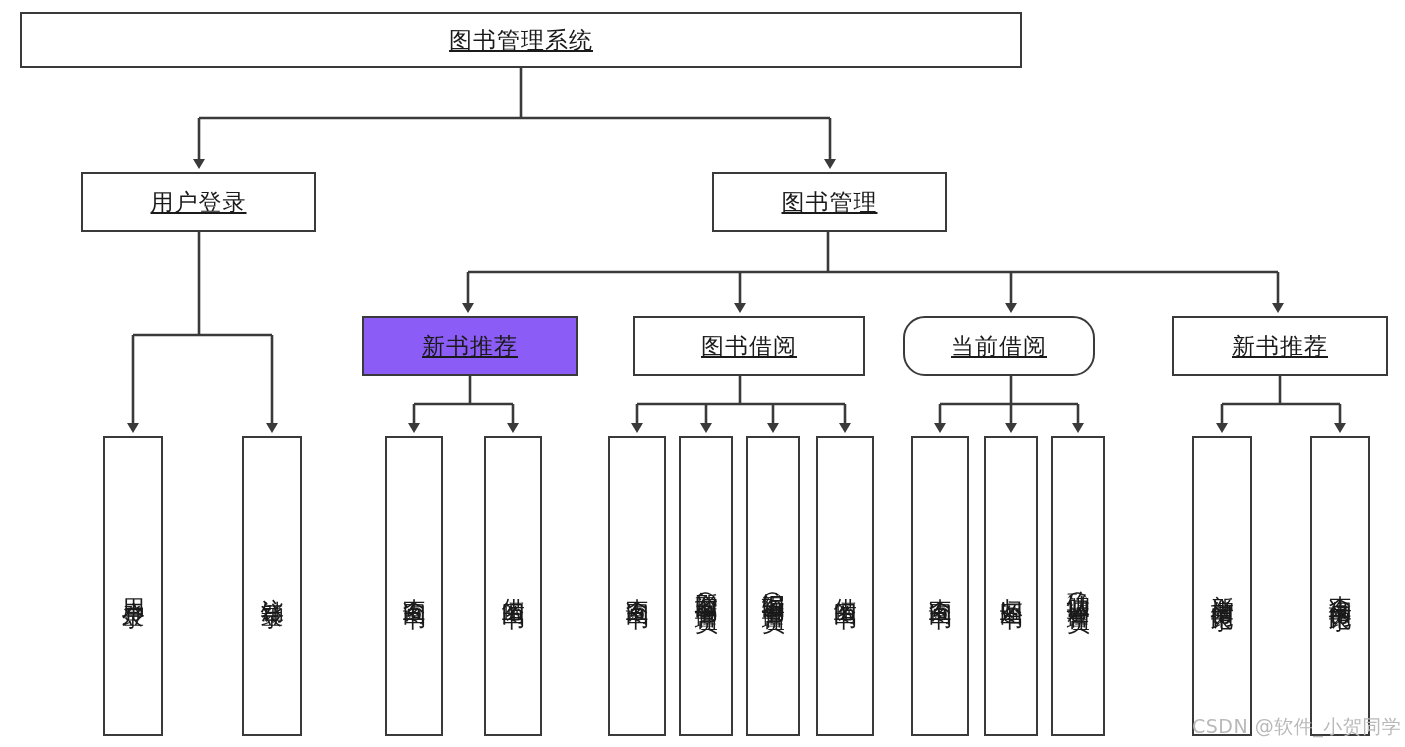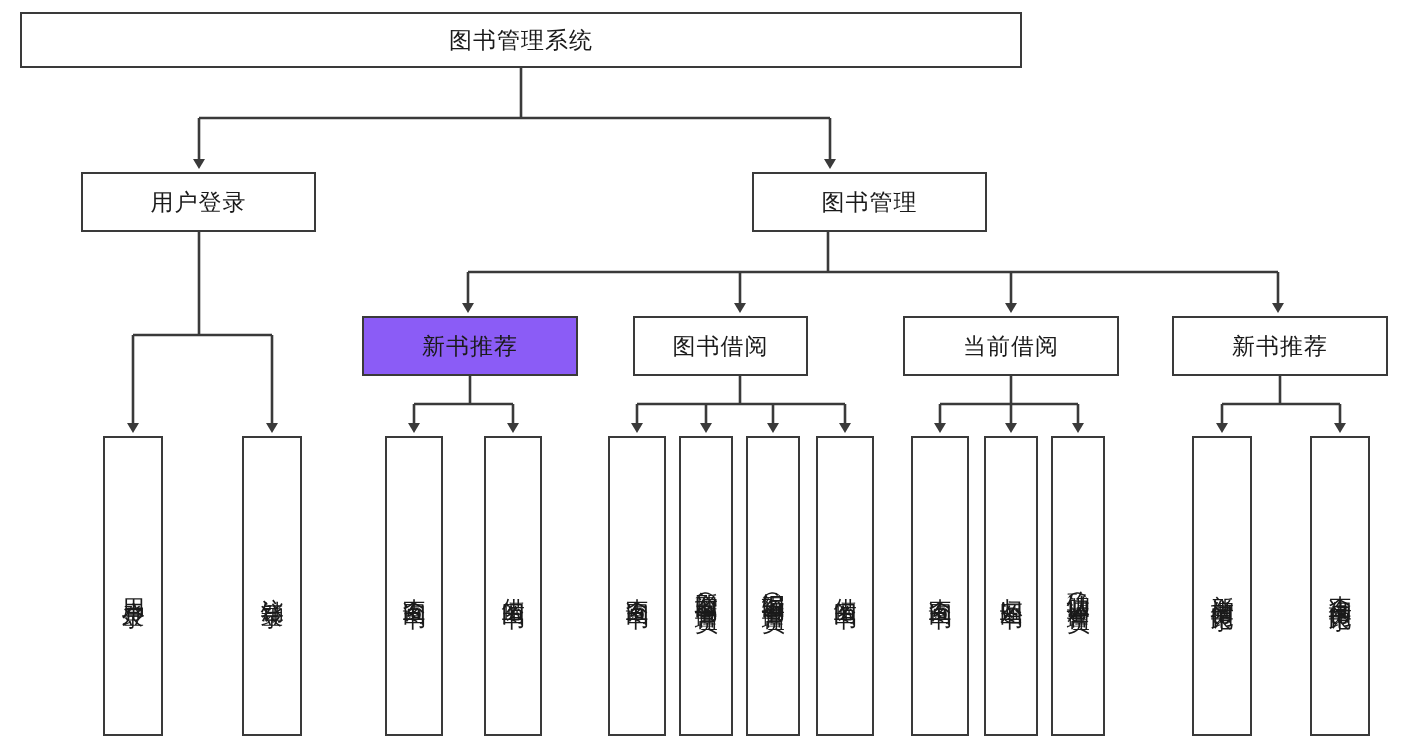--- a/index.html
+++ b/index.html
@@ -34,20 +34,21 @@
     display: flex;
     align-items: center;
     justify-content: center;
     color: #1a1a1a;
   }
   .node.horiz .label {
     font-size: 23px;
     line-height: 1.15;
     letter-spacing: 1px;
     white-space: nowrap;
+    text-decoration: underline;
   }
   .node.vert {
     align-items: center;
     justify-content: center;
   }
   .node.vert .label {
     writing-mode: vertical-rl;
     text-orientation: upright;
     font-size: 23px;
     line-height: 1.28;
@@ -119,31 +120,31 @@
     </g>
   </svg>
 
   <div class="node horiz" style="left: 20px; top: 12px; width: 1002px; height: 56px; border-color: rgb(58, 58, 58); background: rgb(255, 255, 255); color: rgb(26, 26, 26);">
     <span class="label">图书管理系统</span>
   </div>
 
   <div class="node horiz" style="left: 81px; top: 172px; width: 235px; height: 60px; border-color: rgb(58, 58, 58); background: rgb(255, 255, 255); color: rgb(26, 26, 26);">
     <span class="label">用户登录</span>
   </div>
-  <div class="node horiz" style="left: 752px; top: 172px; width: 235px; height: 60px; border-color: rgb(58, 58, 58); background: rgb(255, 255, 255); color: rgb(26, 26, 26);">
+  <div class="node horiz" style="left: 712px; top: 172px; width: 235px; height: 60px; border-color: rgb(58, 58, 58); background: rgb(255, 255, 255); color: rgb(26, 26, 26);">
     <span class="label">图书管理</span>
   </div>
 
   <div class="node horiz" style="left: 362px; top: 316px; width: 216px; height: 60px; border-color: rgb(58, 58, 58); background: #8b5cf6; color: rgb(26, 26, 26);">
     <span class="label">新书推荐</span>
   </div>
-  <div class="node horiz" style="left: 633px; top: 316px; width: 175px; height: 60px; border-color: rgb(58, 58, 58); background: rgb(255, 255, 255); color: rgb(26, 26, 26);">
+  <div class="node horiz" style="left: 633px; top: 316px; width: 232px; height: 60px; border-color: rgb(58, 58, 58); background: rgb(255, 255, 255); color: rgb(26, 26, 26);">
     <span class="label">图书借阅</span>
   </div>
-  <div class="node horiz" style="left: 903px; top: 316px; width: 216px; height: 60px; border-color: rgb(58, 58, 58); background: rgb(255, 255, 255); color: rgb(26, 26, 26);">
+  <div class="node horiz" style="left: 903px; top: 316px; width: 192px; height: 60px; border-color: rgb(58, 58, 58); background: rgb(255, 255, 255); color: rgb(26, 26, 26); border-radius: 22px;">
     <span class="label">当前借阅</span>
   </div>
   <div class="node horiz" style="left: 1172px; top: 316px; width: 216px; height: 60px; border-color: rgb(58, 58, 58); background: rgb(255, 255, 255); color: rgb(26, 26, 26);">
     <span class="label">新书推荐</span>
   </div>
 
   <div class="node vert" style="left: 103px; top: 436px; width: 60px; height: 300px; border-color: rgb(58, 58, 58); background: rgb(255, 255, 255); color: rgb(26, 26, 26);">
     <span class="label">用户登录</span>
   </div>
   <div class="node vert" style="left: 242px; top: 436px; width: 60px; height: 300px; border-color: rgb(58, 58, 58); background: rgb(255, 255, 255); color: rgb(26, 26, 26);">
@@ -176,14 +177,15 @@
   <div class="node vert" style="left: 1051px; top: 436px; width: 54px; height: 300px; border-color: rgb(58, 58, 58); background: rgb(255, 255, 255); color: rgb(26, 26, 26);">
     <span class="label">确认归还（管理员）</span>
   </div>
   <div class="node vert" style="left: 1192px; top: 436px; width: 60px; height: 300px; border-color: rgb(58, 58, 58); background: rgb(255, 255, 255); color: rgb(26, 26, 26);">
     <span class="label">新增借阅记录</span>
   </div>
   <div class="node vert" style="left: 1310px; top: 436px; width: 60px; height: 300px; border-color: rgb(58, 58, 58); background: rgb(255, 255, 255); color: rgb(26, 26, 26);">
     <span class="label">查询借阅记录</span>
   </div>
 
+  <div class="watermark" style="left: 1192px; top: 714px; color: rgb(185, 185, 185);">CSDN @软件_小贺同学</div>
 
 </div>
 
 </body></html>

